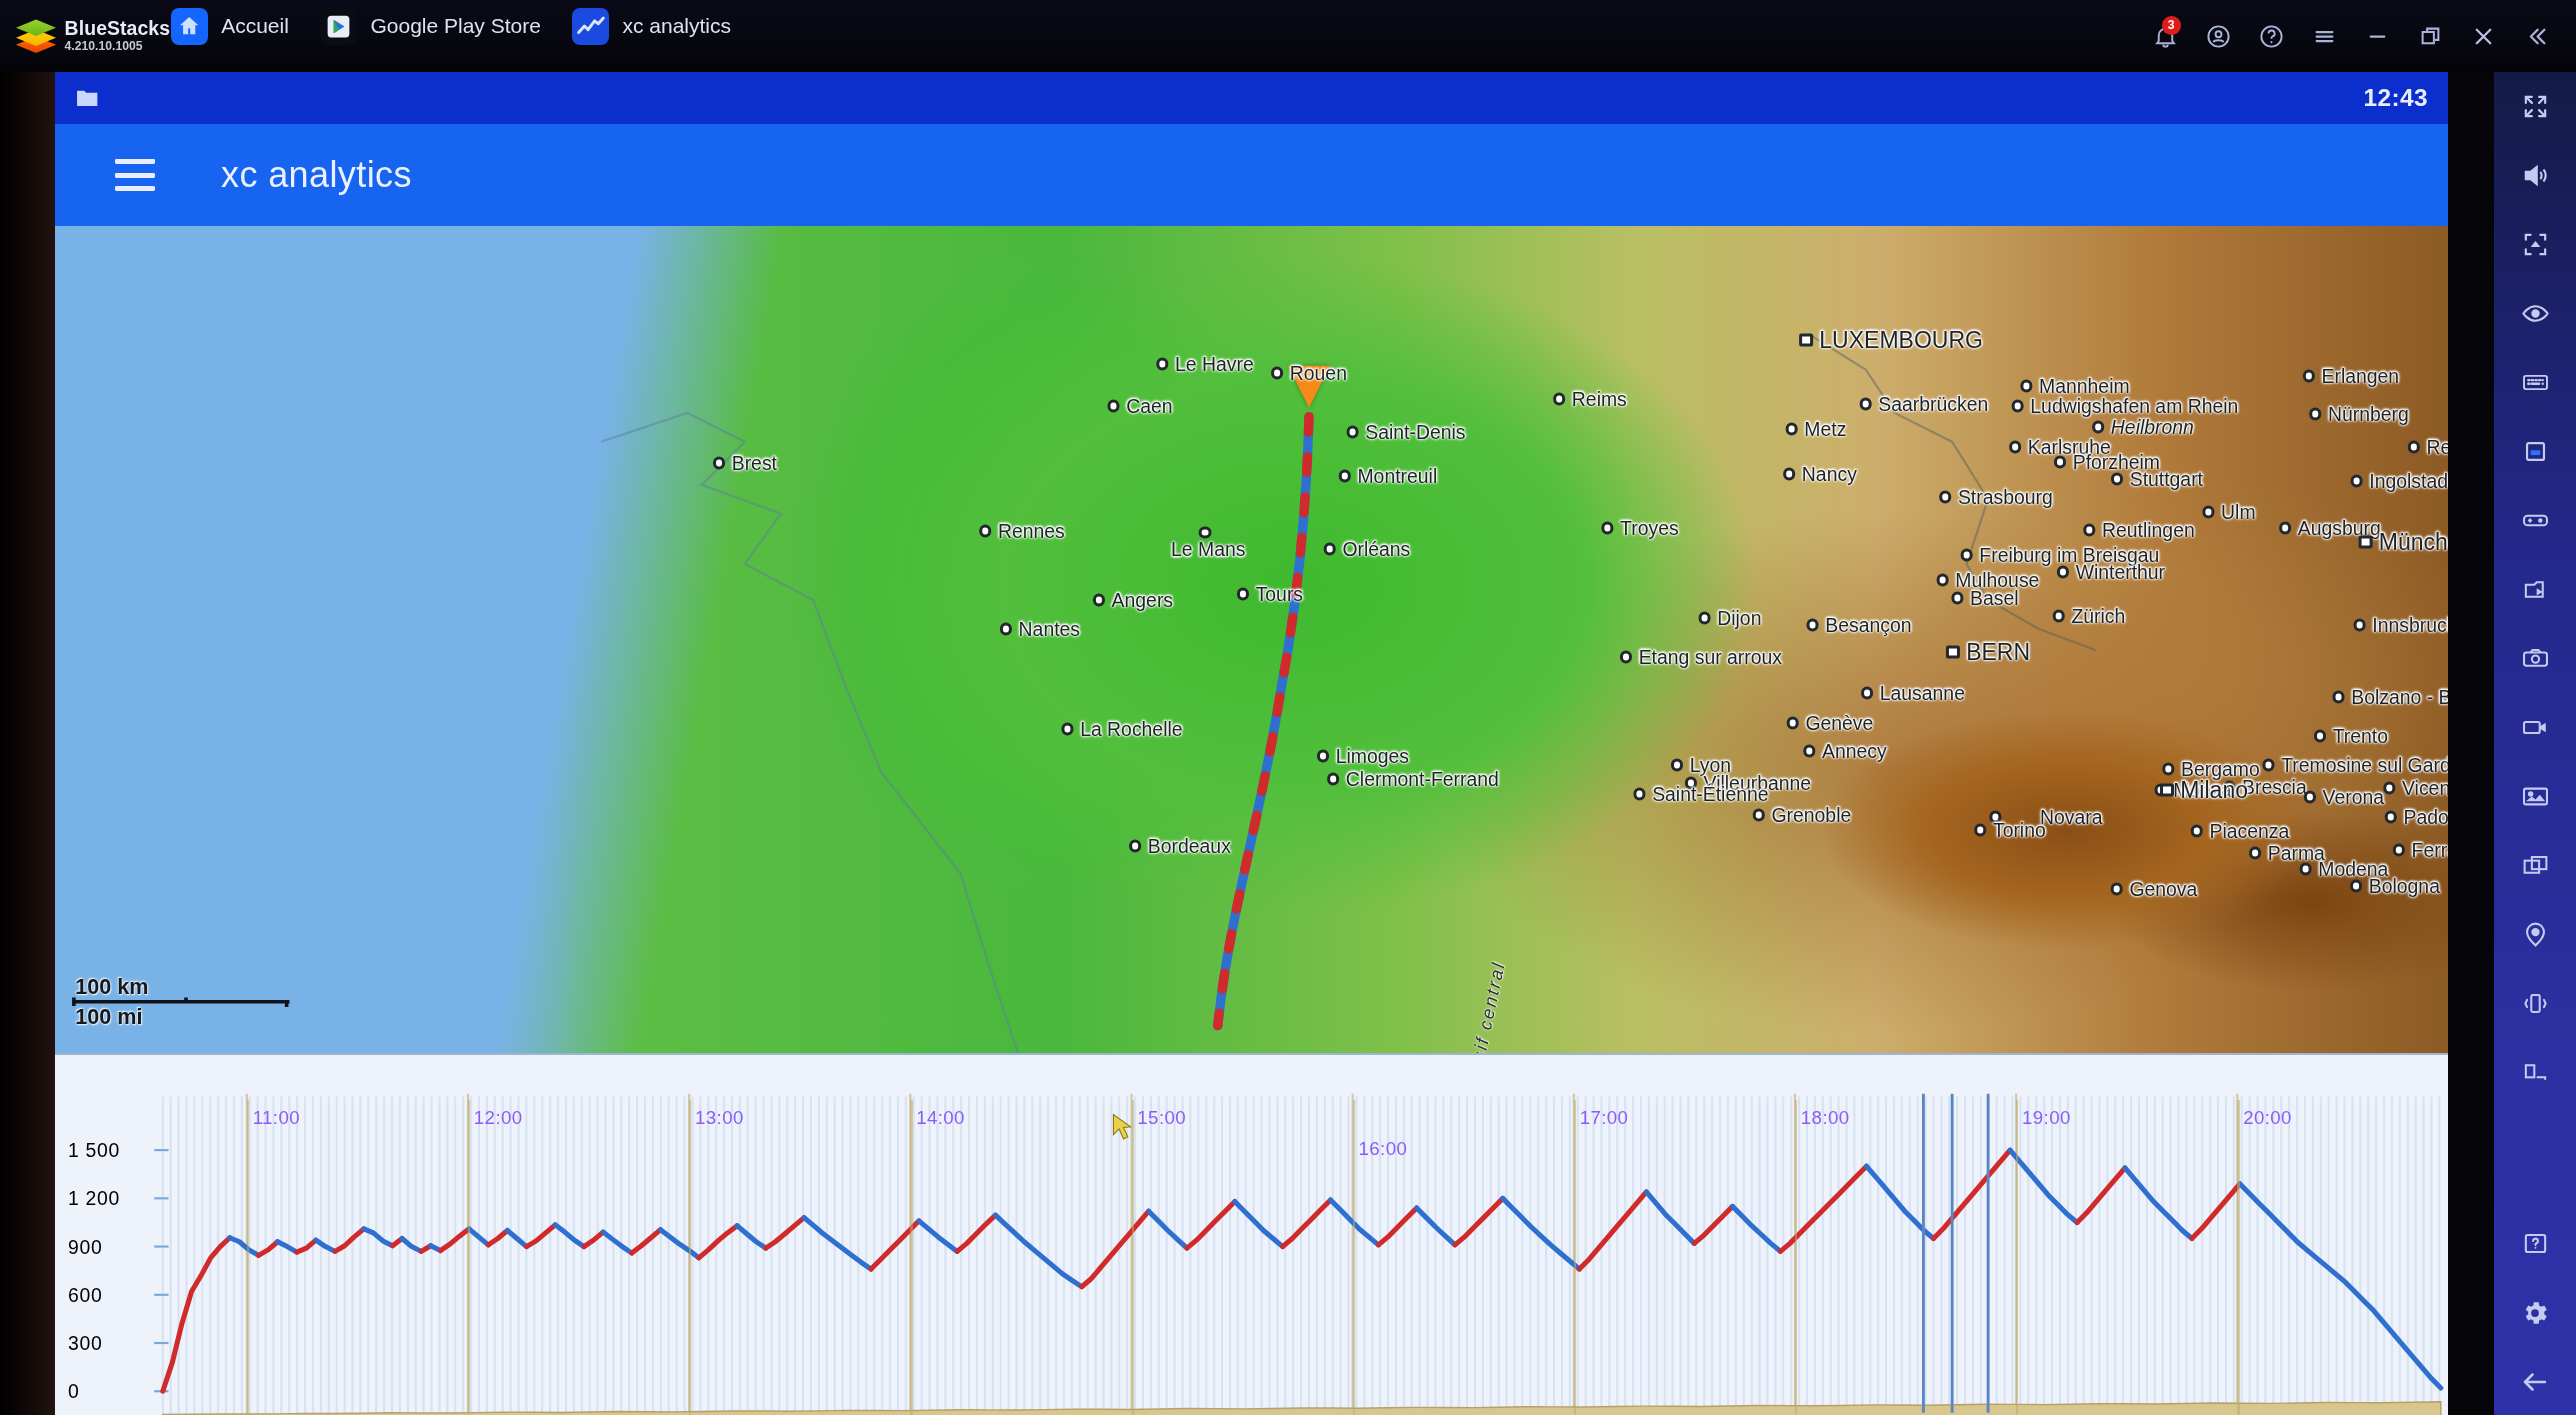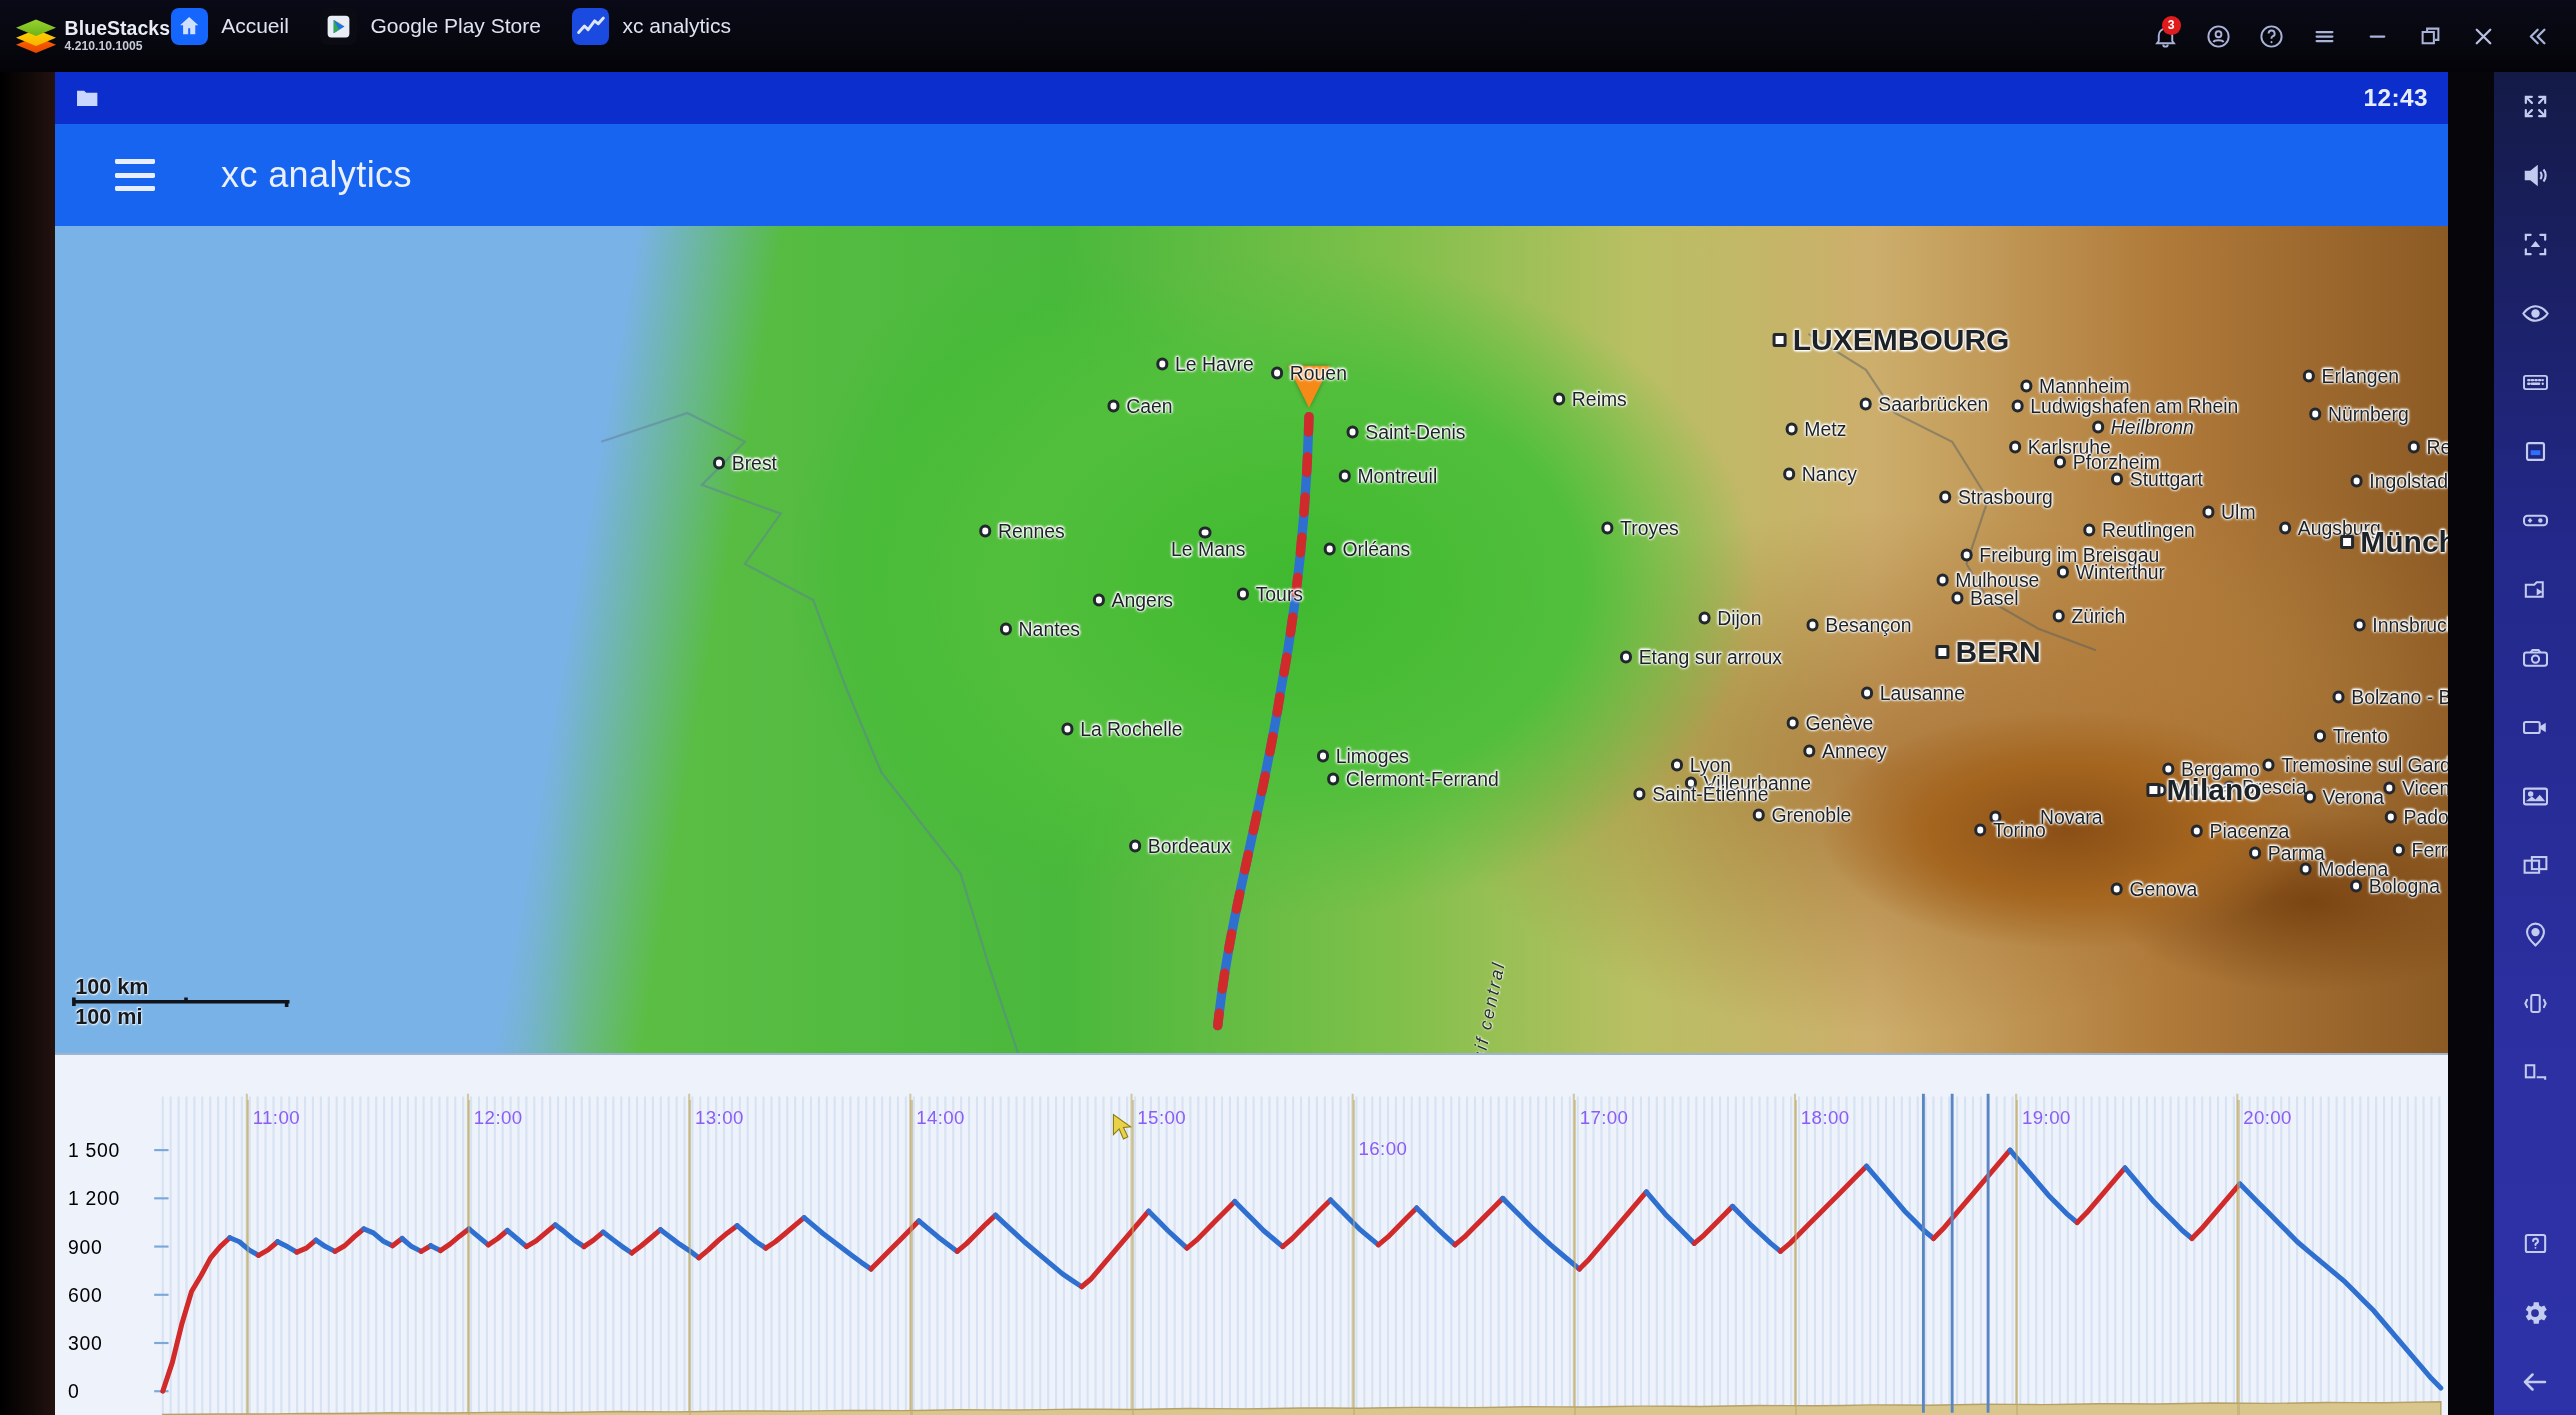--- a/index.html
+++ b/index.html
@@ -98,21 +98,21 @@
       radial-gradient(ellipse 288px 129px at 546px 273px, #7b4512 0%, rgba(123,69,18,0) 70%);
   }
   .city { position: absolute; display: flex; align-items: center; transform: translate(-50%,-50%); white-space: nowrap; }
   .city .dot {
     width: 12.2px; height: 12.2px; border-radius: 50%; background: #fff; border: 3.6px solid #23282e; flex: none;
   }
   .city .cname {
     margin-left: 6.5px; font-size: 19.4px; color: #1d2227;
     text-shadow: 0 0 3.6px #fff, 0.7px 0.7px 2.2px #fff, -0.7px -0.7px 2.2px #fff, 0.7px -0.7px 2.2px #fff, -0.7px 0.7px 2.2px #fff;
   }
-  .city.big .cname { font-size: 30px; font-weight: bold; }
+  .city.big .cname { font-size: 23px; font-weight: normal; }
   .city.big .dot { width: 13.7px; height: 13.7px; border-radius: 2.2px; }
   .region-label {
     position: absolute; transform-origin: center; font-size: 18px; color: #2a2f35; font-style: italic;
     text-shadow: 0 0 2.9px #fff, 0.7px 0.7px 1.4px #fff;
     letter-spacing: 2.2px;
   }
   .track { position: absolute; left: 0; top: 0; width: 100%; height: 100%; pointer-events: none; }
   .marker {
     position: absolute; width: 0; height: 0;
     border-left: 21.6px solid transparent; border-right: 21.6px solid transparent;

